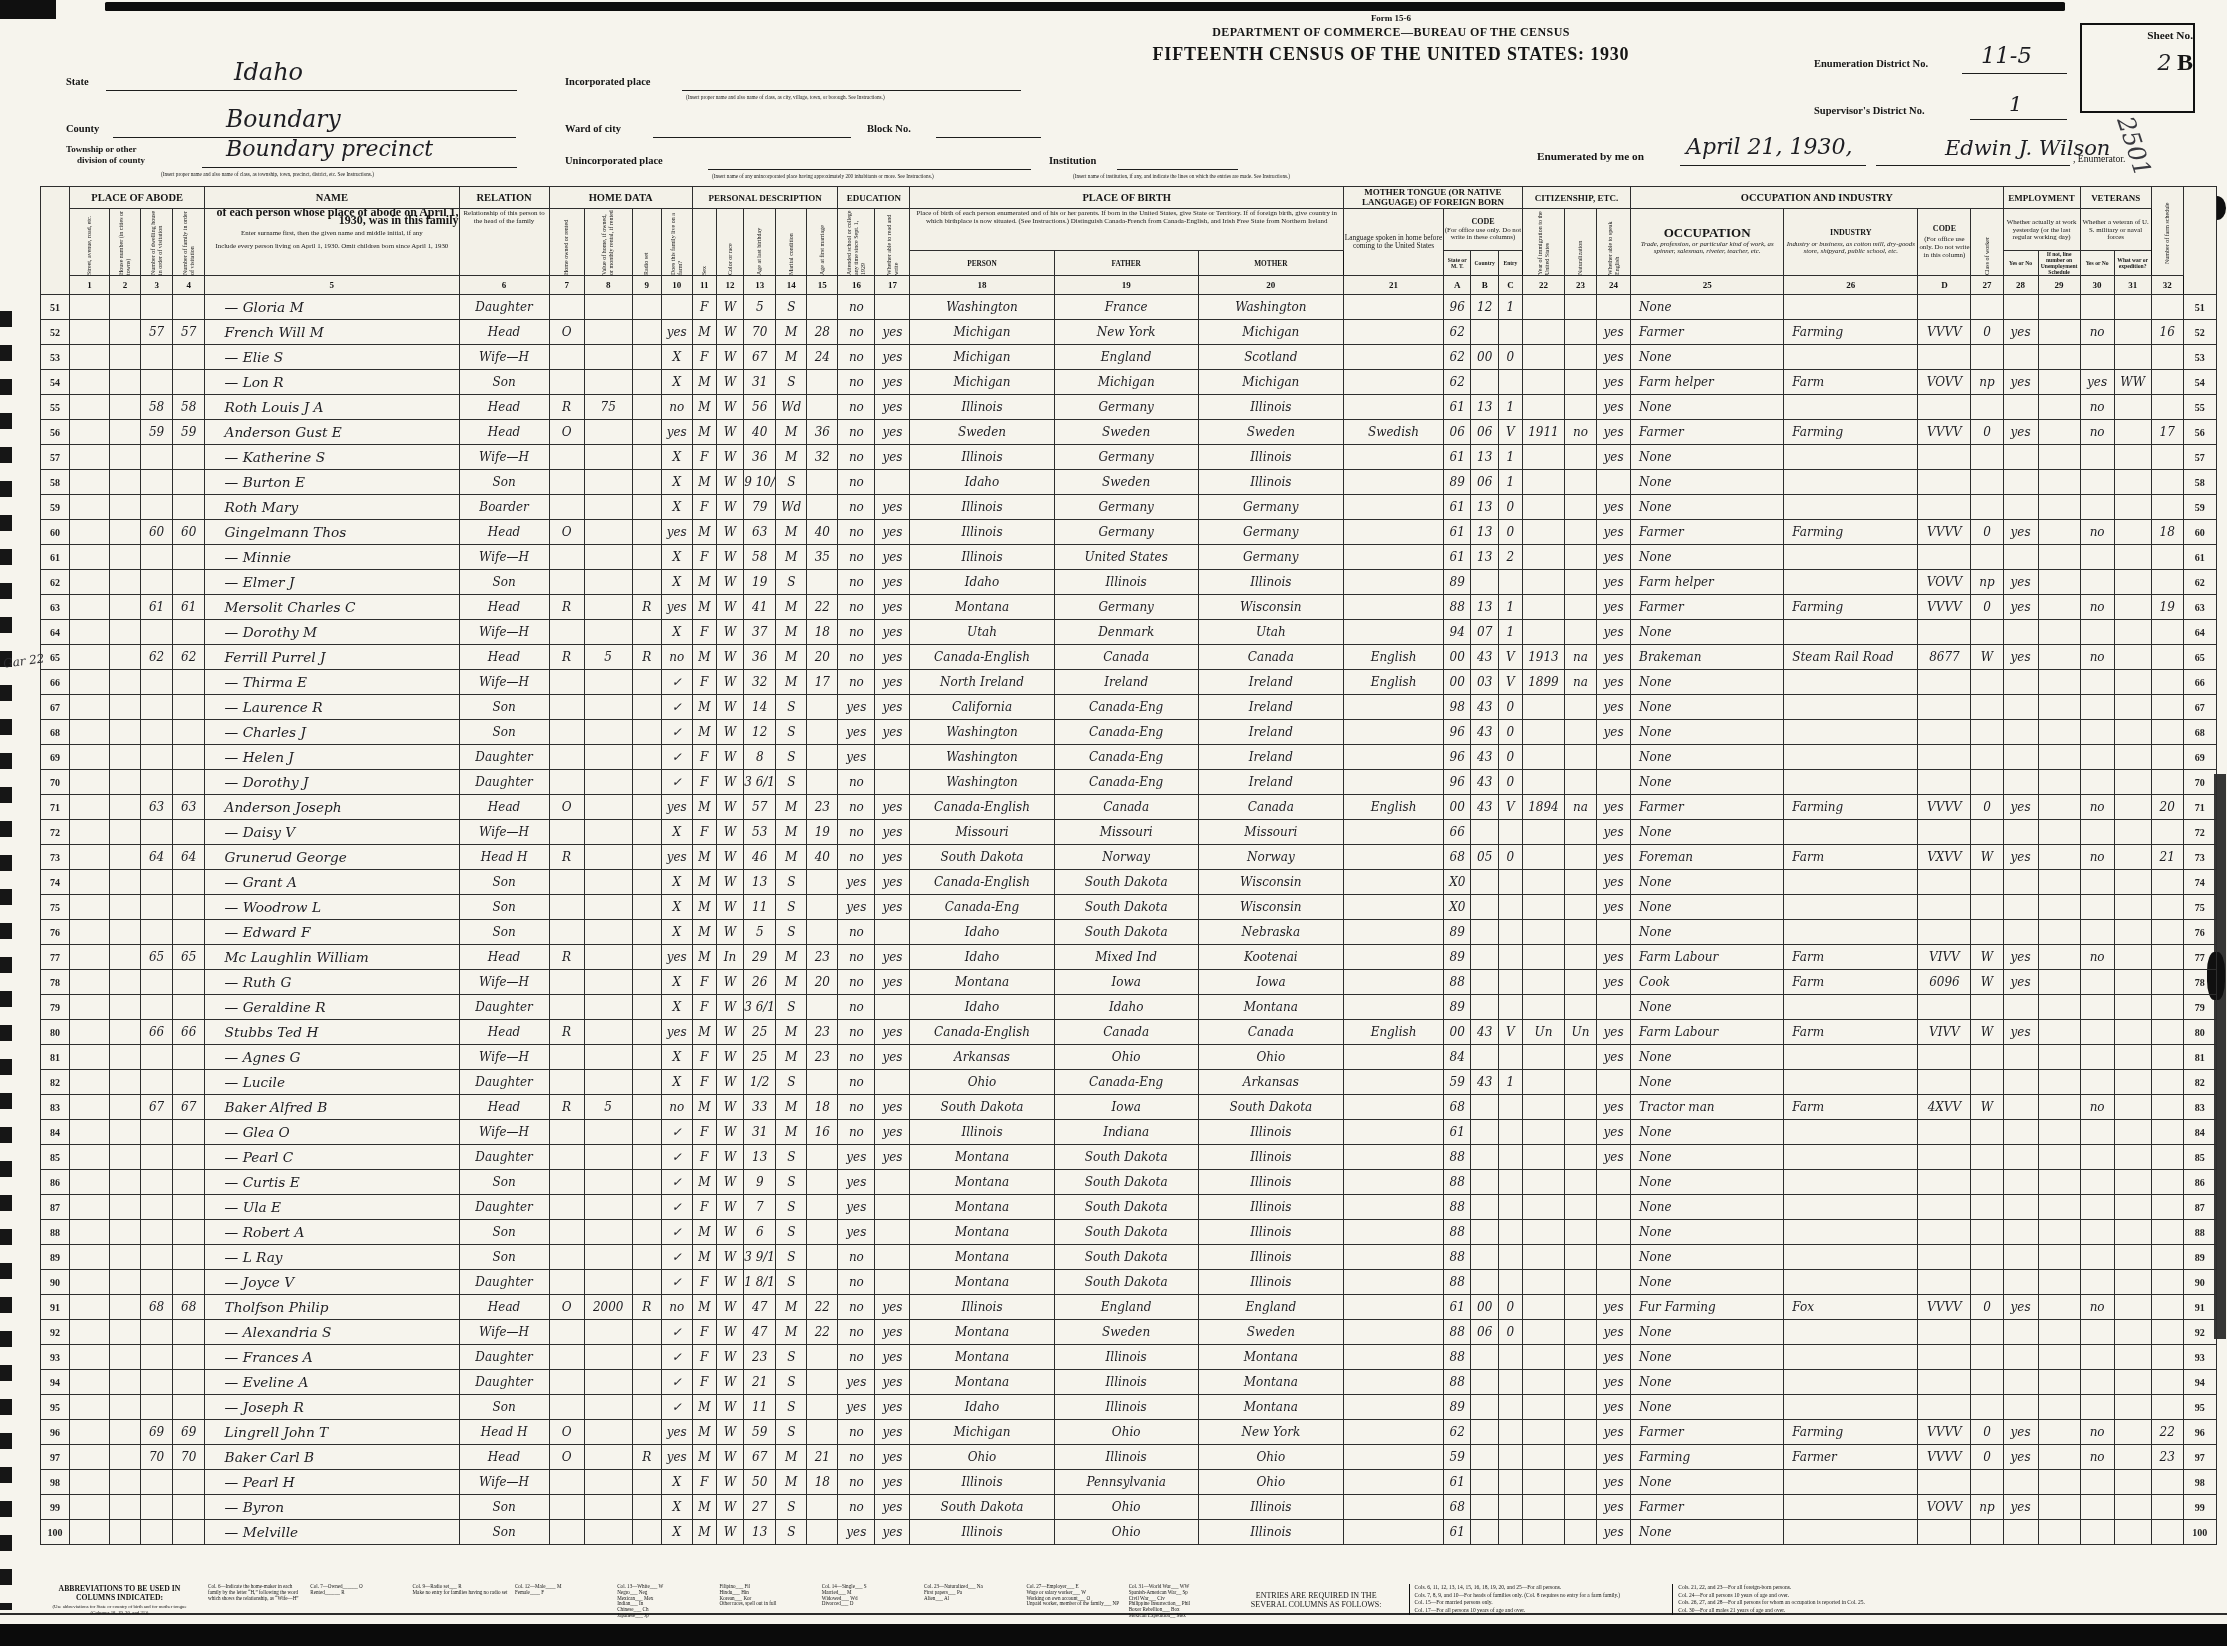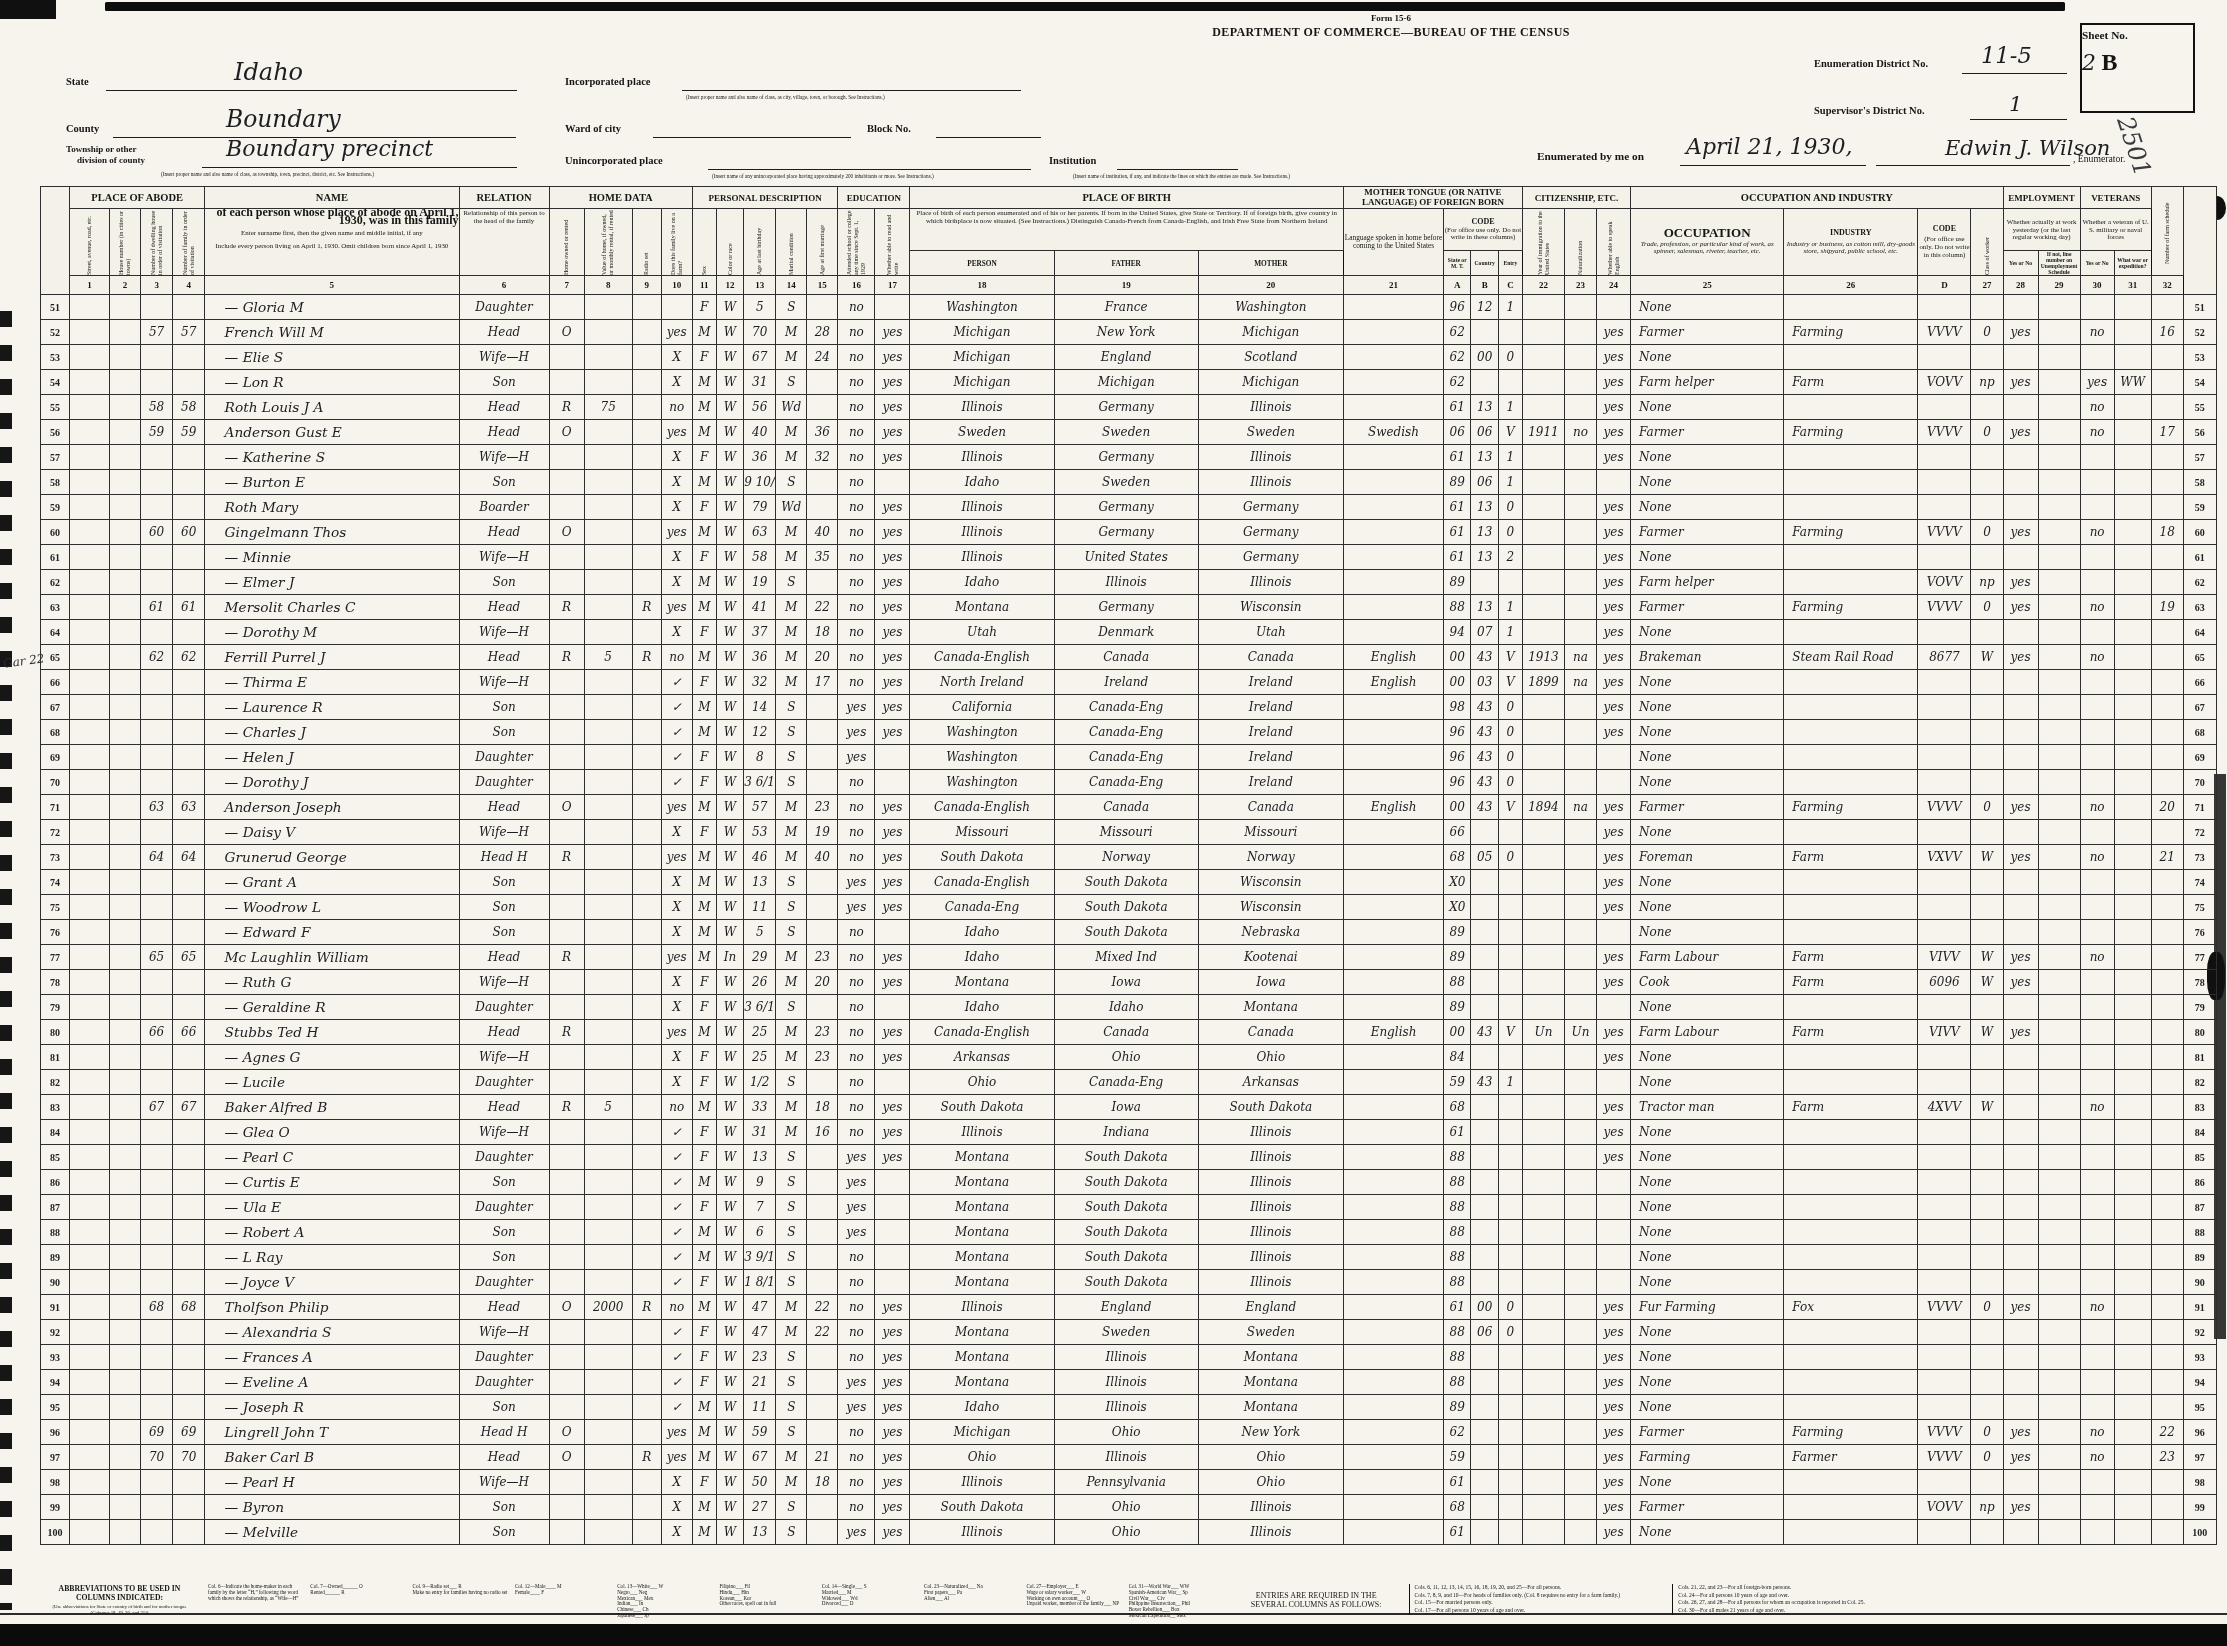--- a/index.html
+++ b/index.html
@@ -18,21 +18,21 @@
   .lbl{position:absolute;font-size:10.5px;font-weight:bold;white-space:nowrap;}
   .note{position:absolute;font-size:5.2px;white-space:nowrap;}
   .rule{position:absolute;border-bottom:1.3px solid #1d1d1d;height:0;}
   .hw{font-family:"DejaVu Serif",serif;font-style:italic;color:#1d1d22;}
   .hwv{position:absolute;font-family:"DejaVu Serif",serif;font-style:italic;color:#1d1d22;white-space:nowrap;}
   .title-block{position:absolute;left:1008px;top:13px;width:766px;text-align:center;}
   .form-no{font-size:9px;font-weight:bold;}
   .dept{font-size:12px;font-weight:bold;letter-spacing:0.4px;margin-top:2.4px;}
   .census-title{font-size:18px;font-weight:bold;letter-spacing:0.8px;margin-top:3.2px;}
   .sched-title{font-size:20px;font-weight:bold;letter-spacing:2.4px;margin-top:4.8px;}
-  .sheet-box{position:absolute;left:2080px;top:22.6px;width:111px;height:86px;border:2.4px solid #111;text-align:left;}
+  .sheet-box{position:absolute;left:2080px;top:22.6px;width:111px;height:86px;border:2.4px solid #111;text-align:right;}
   .sheet-box .cap{font-size:11.3px;font-weight:bold;margin-top:4.8px;}
   .sheet-box .val{font-size:22px;margin-top:8px;}
   .sheet-box .letter{font-family:"Liberation Serif",serif;font-style:normal;font-weight:bold;font-size:24px;}
   .stamp{position:absolute;left:2138px;top:113px;font-family:"DejaVu Serif",serif;font-style:italic;
          font-size:24px;color:#3a3a40;transform:rotate(72deg);transform-origin:left top;}
   
   table.census{position:absolute;left:40px;top:186px;border-collapse:collapse;table-layout:fixed;width:2177px;}
   table.census th,table.census td{border:0.8px solid #2e2e2e;padding:0;overflow:hidden;}
   table.census{border:1.6px solid #111;}
   thead th{background:#f3f1e8;}
@@ -73,20 +73,21 @@
   <div class="scan-left-strip"></div>
   <div class="scan-bottom-line"></div>
   <div class="scan-bar-bottom"></div>
   <div class="scan-right-blob"></div>
   <div class="scan-dot" style="left:2208px;top:196px;"></div>
   <div class="scan-dot" style="left:2207px;top:952px;height:48px;border-radius:40%;"></div>
 
   <div class="title-block">
     <div class="form-no">Form 15-6</div>
     <div class="dept">DEPARTMENT OF COMMERCE—BUREAU OF THE CENSUS</div>
+    <div class="census-title">FIFTEENTH CENSUS OF THE UNITED STATES: 1930</div>
   </div>
 
   <span class="lbl" style="left:66px;top:76px;">State</span>
   <div class="rule" style="left:106px;top:90px;width:411px;"></div>
   <span class="hwv" style="left:234px;top:58px;font-size:24px;">Idaho</span>
 
   <span class="lbl" style="left:66px;top:123px;">County</span>
   <div class="rule" style="left:113px;top:137px;width:403px;"></div>
   <span class="hwv" style="left:226px;top:105px;font-size:23.4px;">Boundary</span>
 

